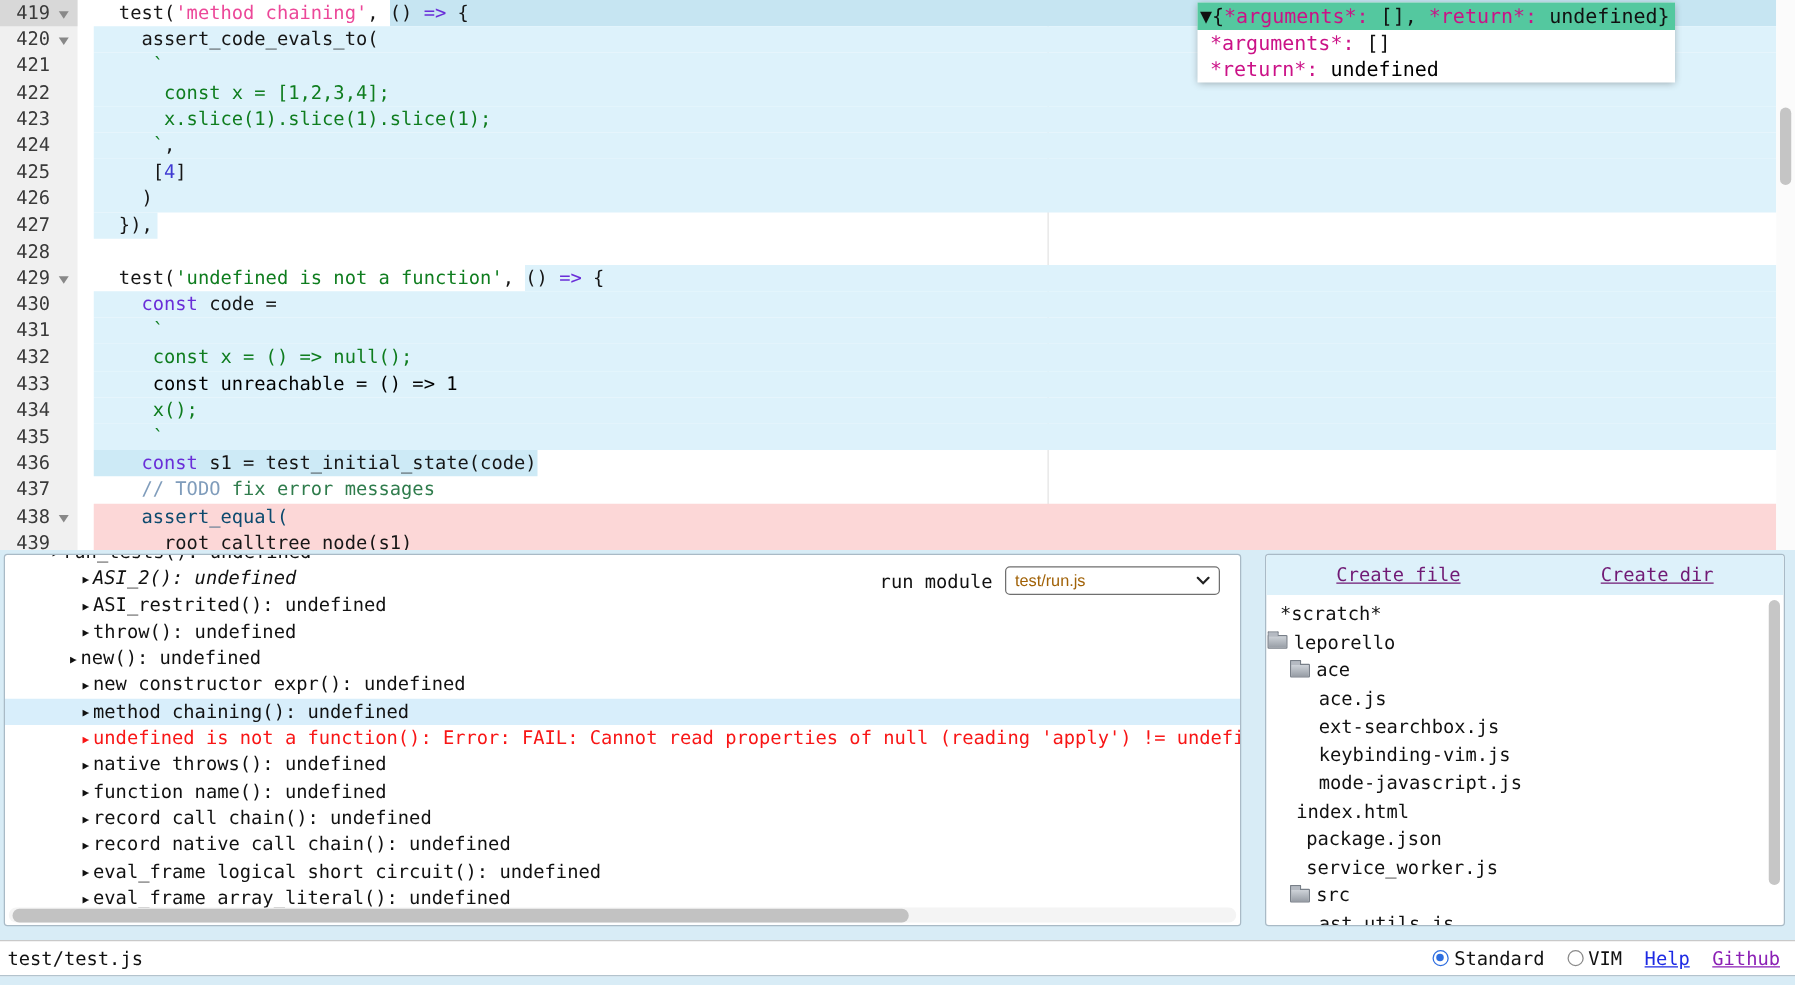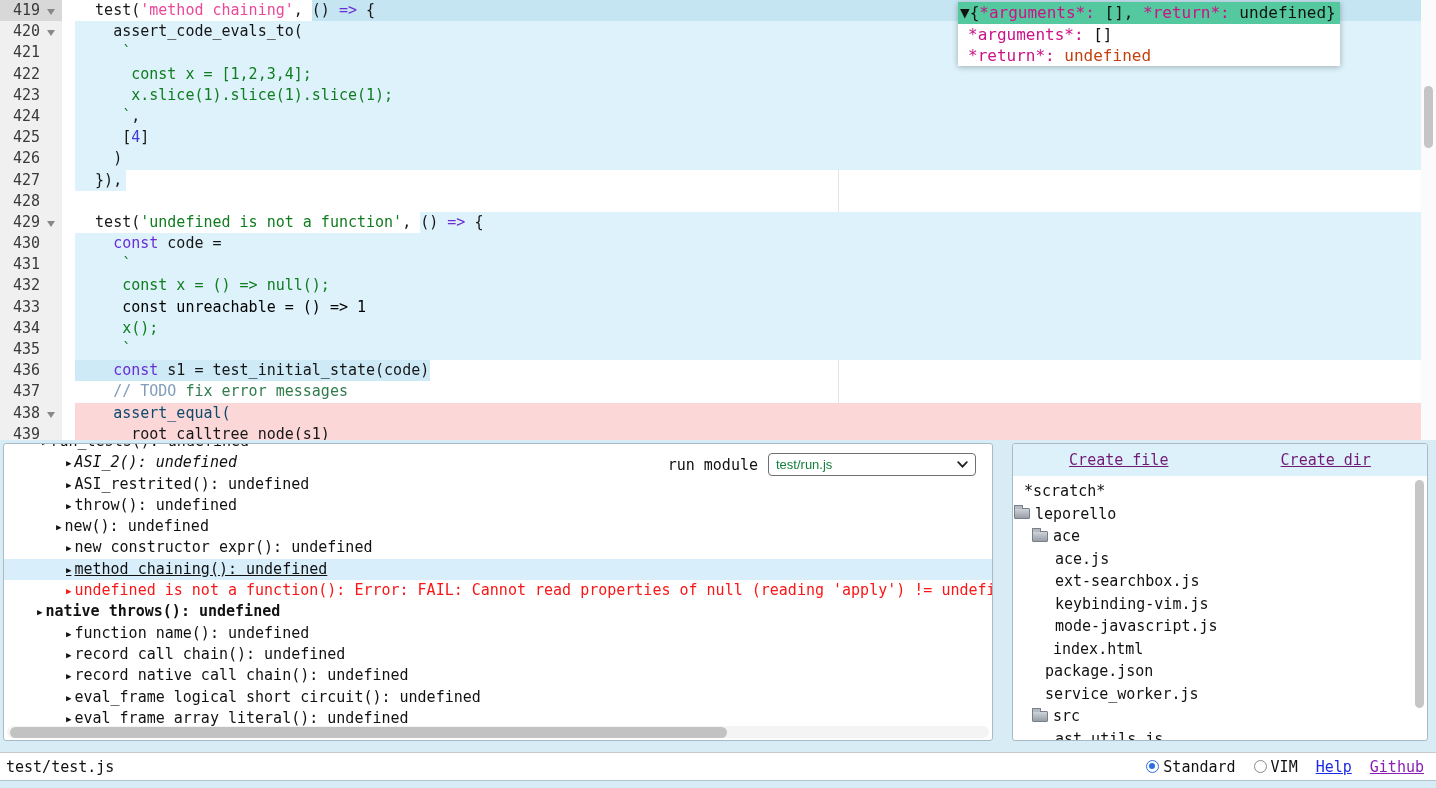--- a/index.html
+++ b/index.html
@@ -34,23 +34,23 @@
   
   .panel { position:absolute; background:#fff; border:1px solid #a9bac6; border-radius:3px; overflow:hidden; }
   #results-panel { left:3px; top:443px; width:990px; height:298px; }
   #res-list { position:absolute; left:0; top:-13px; right:0; }
   .res-row { height:21.3px; font:15px/21.3px "DejaVu Sans Mono", monospace; color:#111; white-space:nowrap; overflow:hidden; }
   .res-row.sel { background:#d8eefb; }
   .res-row.err { color:#f81616; }
   .tri { font-size:9px; vertical-align:1px; margin-right:3px; }
   #run-module { position:absolute; top:9px; right:16px; display:flex; align-items:center; gap:10px; z-index:5; }
   #run-module .rm-label { font:15px "DejaVu Sans Mono", monospace; color:#111; }
-  .select-box { width:208px; height:23px; background:#fff; border:1px solid #6f6f6f; border-radius:4px;
+  .select-box { width:172px; height:23px; background:#fff; border:1px solid #6f6f6f; border-radius:4px;
                 display:flex; align-items:center; justify-content:space-between; padding:0 7px;
-                font:13px "Liberation Sans", sans-serif; color:#15803d; }
+                font:13px "Liberation Sans", sans-serif; color:#a16207; }
   #res-hscroll { position:absolute; left:3px; right:3px; bottom:2px; height:12px; background:#f4f4f4; border-radius:6px; }
   #res-hscroll .thumb { position:absolute; left:3px; top:0.5px; width:73%; height:11px; background:#c2c2c2; border-radius:6px; }
   
   #files-panel { left:1012px; top:443px; width:416px; height:298px; }
   #files-header { height:32px; background:#ddf1fa; display:flex; align-items:center; justify-content:space-around; }
   .create-link { font:15px "DejaVu Sans Mono", monospace; color:#701a75; text-decoration:underline; cursor:pointer; }
   #tree { padding-top:4px; }
   .tree-row { height:22.5px; display:flex; align-items:center; gap:5px;
               font:15px/22.5px "DejaVu Sans Mono", monospace; color:#111; white-space:nowrap; }
   .folder-icon { width:16px; height:11px; background:linear-gradient(#ced3d9,#989ea6); border:1px solid #787f88;
@@ -185,35 +185,35 @@
     </div>
   <div id="editor-vscroll">
     <div class="thumb"></div>
   </div>
 </div>
 
 <div id="tooltip">
   <div class="tt-header" style="background: rgb(84, 200, 159);"><span style="color: rgb(17, 17, 17);">▼{</span><span style="color: rgb(203, 18, 135);">*arguments*:</span><span style="color: rgb(17, 17, 17);"> [], </span><span style="color: rgb(203, 18, 135);">*return*:</span><span style="color: rgb(17, 17, 17);"> undefined}</span></div>
   <div id="tt-rows">
       <div class="tt-row"><span style="color: rgb(203, 18, 135);">*arguments*:</span><span style="color: rgb(17, 17, 17);"> []</span></div>
-      <div class="tt-row"><span style="color: rgb(203, 18, 135);">*return*:</span><span style="color: #c2410c;"> undefined</span></div>
+      <div class="tt-row"><span style="color: rgb(203, 18, 135);">*return*:</span><span style="color: #000000;"> undefined</span></div>
     </div>
 </div>
 
 <div id="results-panel" class="panel">
   <div id="res-list">
       <div class="res-row" style="padding-left: 38px;"><span class="tri">▶</span><span>run_tests(): undefined</span></div>
       <div class="res-row" style="padding-left: 62px; font-style: italic;"><span class="tri">▶</span><span>ASI_2(): undefined</span></div>
       <div class="res-row" style="padding-left: 62px;"><span class="tri">▶</span><span>ASI_restrited(): undefined</span></div>
       <div class="res-row" style="padding-left: 62px;"><span class="tri">▶</span><span>throw(): undefined</span></div>
       <div class="res-row" style="padding-left: 52px;"><span class="tri">▶</span><span>new(): undefined</span></div>
       <div class="res-row" style="padding-left: 62px;"><span class="tri">▶</span><span>new constructor expr(): undefined</span></div>
-      <div class="res-row sel" style="padding-left: 62px; text-decoration: underline;"><span class="tri">▶</span><span>method chaining(): undefined</span></div>
+      <div class="res-row sel" style="padding-left: 62px;"><span class="tri">▶</span><span>method chaining(): undefined</span></div>
       <div class="res-row err" style="padding-left: 62px;"><span class="tri">▶</span><span>undefined is not a function(): Error: FAIL: Cannot read properties of null (reading 'apply') != undefined</span></div>
-      <div class="res-row" style="padding-left: 33px; font-weight: bold;"><span class="tri">▶</span><span>native throws(): undefined</span></div>
+      <div class="res-row" style="padding-left: 62px;"><span class="tri">▶</span><span>native throws(): undefined</span></div>
       <div class="res-row" style="padding-left: 62px;"><span class="tri">▶</span><span>function name(): undefined</span></div>
       <div class="res-row" style="padding-left: 62px;"><span class="tri">▶</span><span>record call chain(): undefined</span></div>
       <div class="res-row" style="padding-left: 62px;"><span class="tri">▶</span><span>record native call chain(): undefined</span></div>
       <div class="res-row" style="padding-left: 62px;"><span class="tri">▶</span><span>eval_frame logical short circuit(): undefined</span></div>
       <div class="res-row" style="padding-left: 62px;"><span class="tri">▶</span><span>eval_frame array_literal(): undefined</span></div>
     </div>
   <div id="run-module">
     <span class="rm-label">run module</span>
     <div class="select-box">
       <span>test/run.js</span>
@@ -249,21 +249,21 @@
       </div>
       <div class="tree-row" style="padding-left: 42px;">
         <span>ext-searchbox.js</span>
       </div>
       <div class="tree-row" style="padding-left: 42px;">
         <span>keybinding-vim.js</span>
       </div>
       <div class="tree-row" style="padding-left: 42px;">
         <span>mode-javascript.js</span>
       </div>
-      <div class="tree-row" style="padding-left: 40px;">
+      <div class="tree-row" style="padding-left: 24px;">
         <span>index.html</span>
       </div>
       <div class="tree-row" style="padding-left: 32px;">
         <span>package.json</span>
       </div>
       <div class="tree-row" style="padding-left: 32px;">
         <span>service_worker.js</span>
       </div>
       <div class="tree-row" style="padding-left: 19px;">
         <span class="folder-icon"></span>

